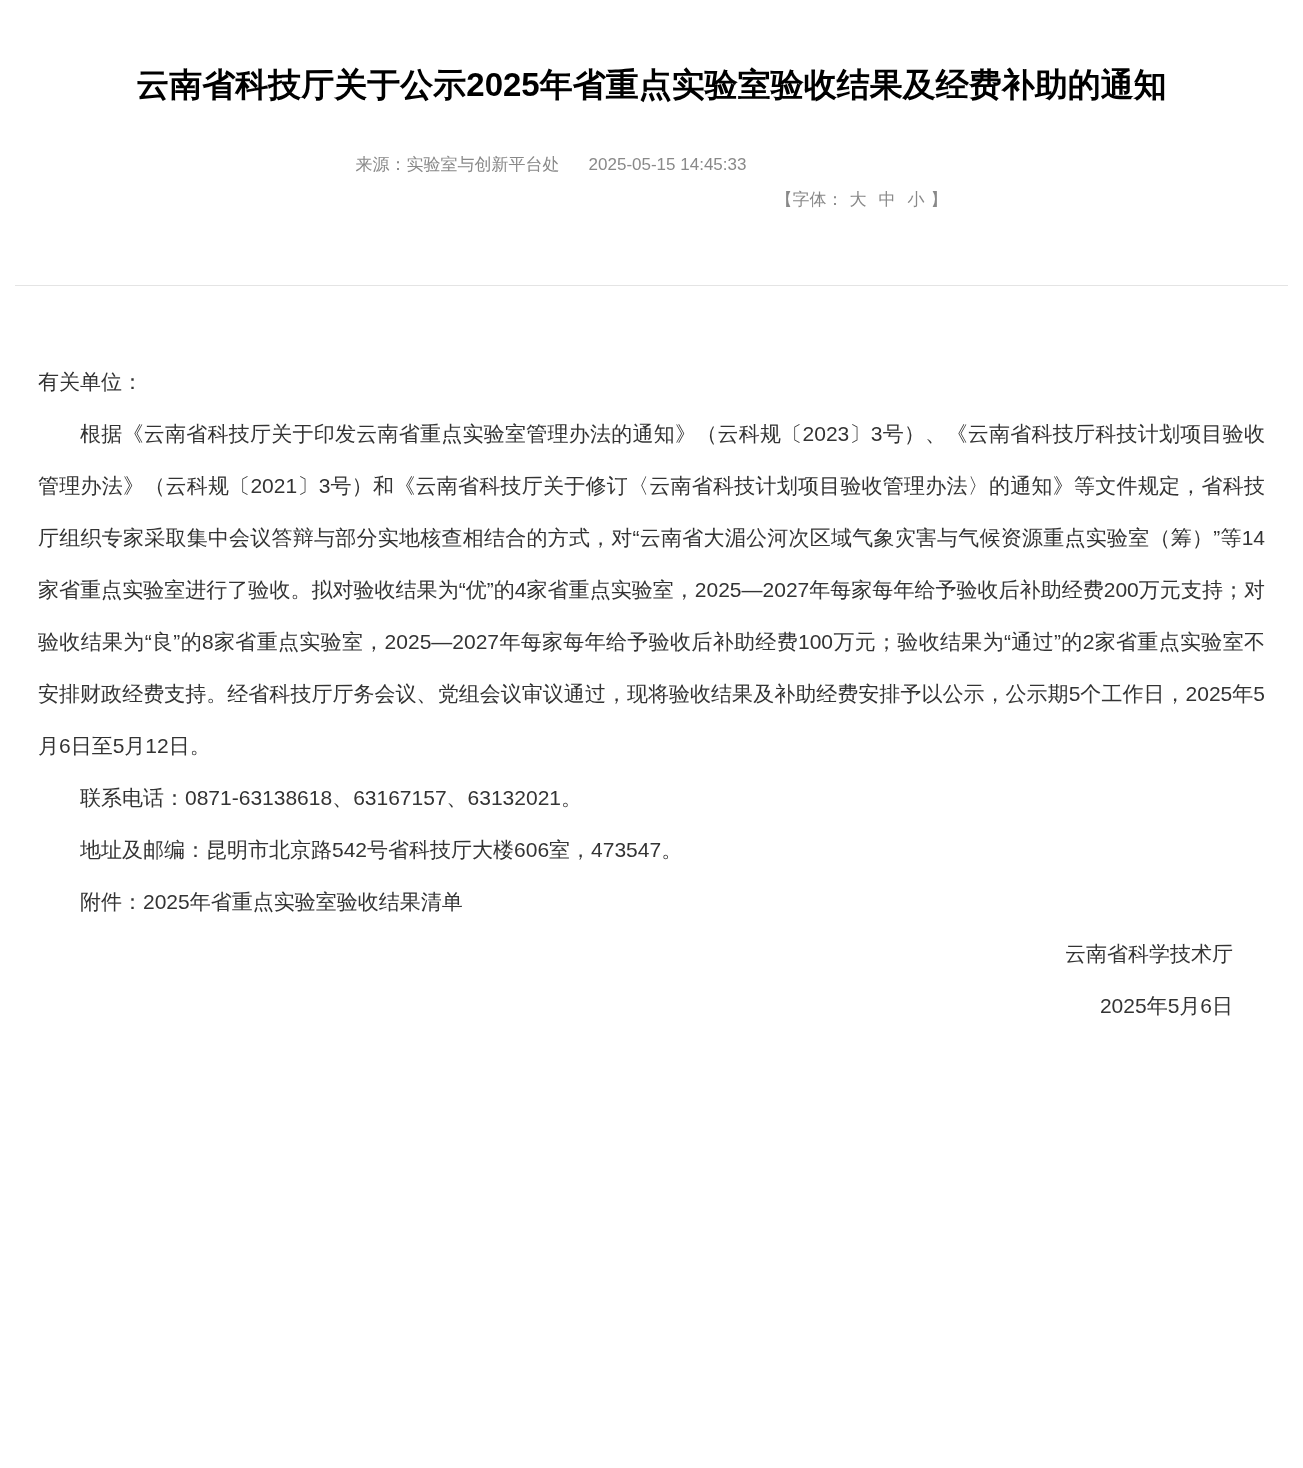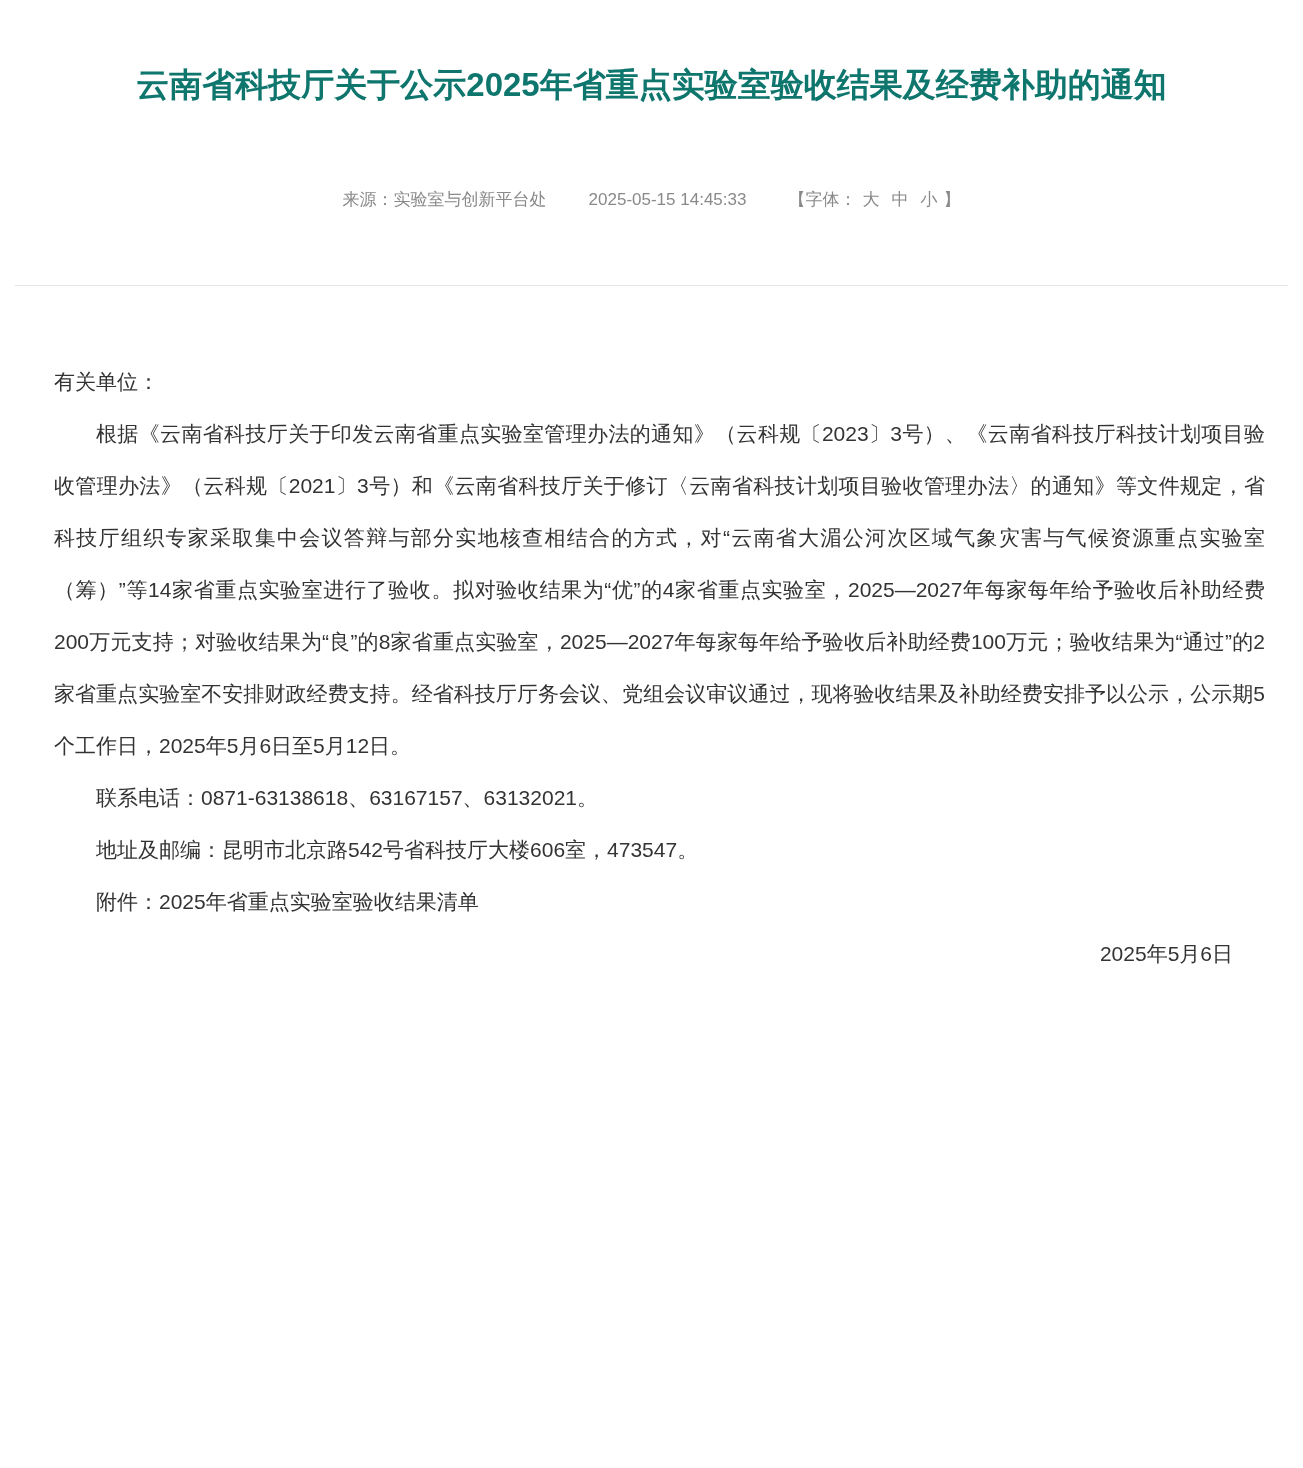--- a/index.html
+++ b/index.html
@@ -18,28 +18,28 @@
     box-sizing: border-box;
     background: #ffffff;
   }
   .article-title {
     margin: 0;
     padding: 58px 40px 0 40px;
     font-size: 33px;
     line-height: 54px;
     font-weight: 700;
     text-align: center;
-    color: #0f766e;
+    color: #000000;
   }
   .meta-bar {
     margin-top: 40px;
     display: flex;
     justify-content: center;
-    align-items: flex-end;
-    gap: 42px;
+    align-items: flex-start;
+    gap: 29px;
     font-size: 17px;
     line-height: 26px;
     color: #898989;
   }
   .meta-item { white-space: nowrap; }
   .font-ctrl { white-space: nowrap; margin-top: 35px; }
   .font-ctrl .size-link {
     display: inline-block;
     margin: 0 6px;
     color: #898989;
@@ -50,21 +50,20 @@
     border: none;
     border-top: 1px solid #e4e4e4;
     margin: 72px 15px 0 15px;
     height: 0;
   }
   .article {
     padding: 70px 38px 0 38px;
     font-size: 21px;
     line-height: 52px;
     color: #333333;
-    margin-left: 16px;
   }
   .article p { margin: 0; }
   .salutation { text-indent: 0; }
   .para {
     margin-top: 14px;
     text-indent: 2em;
     text-align: justify;
   }
   .attachment-line {
     margin-top: 70px;
@@ -104,18 +103,19 @@
 
     <p class="para">根据《云南省科技厅关于印发云南省重点实验室管理办法的通知》（云科规〔2023〕3号）、《云南省科技厅科技计划项目验收管理办法》（云科规〔2021〕3号）和《云南省科技厅关于修订〈云南省科技计划项目验收管理办法〉的通知》等文件规定，省科技厅组织专家采取集中会议答辩与部分实地核查相结合的方式，对“云南省大湄公河次区域气象灾害与气候资源重点实验室（筹）”等14家省重点实验室进行了验收。拟对验收结果为“优”的4家省重点实验室，2025—2027年每家每年给予验收后补助经费200万元支持；对验收结果为“良”的8家省重点实验室，2025—2027年每家每年给予验收后补助经费100万元；验收结果为“通过”的2家省重点实验室不安排财政经费支持。经省科技厅厅务会议、党组会议审议通过，现将验收结果及补助经费安排予以公示，公示期5个工作日，2025年5月6日至5月12日。</p>
 
 
     <p class="para">联系电话：0871-63138618、63167157、63132021。</p>
 
     <p class="para">地址及邮编：昆明市北京路542号省科技厅大楼606室，473547。</p>
 
     <p class="attachment-line"><span>附件：</span><span>2025年省重点实验室验收结果清单</span></p>
 
+    <p class="sign-org">云南省科学技术厅</p>
 
     <p class="sign-date">2025年5月6日</p>
 
   </div>
 
 </div>
 
 </body></html>

